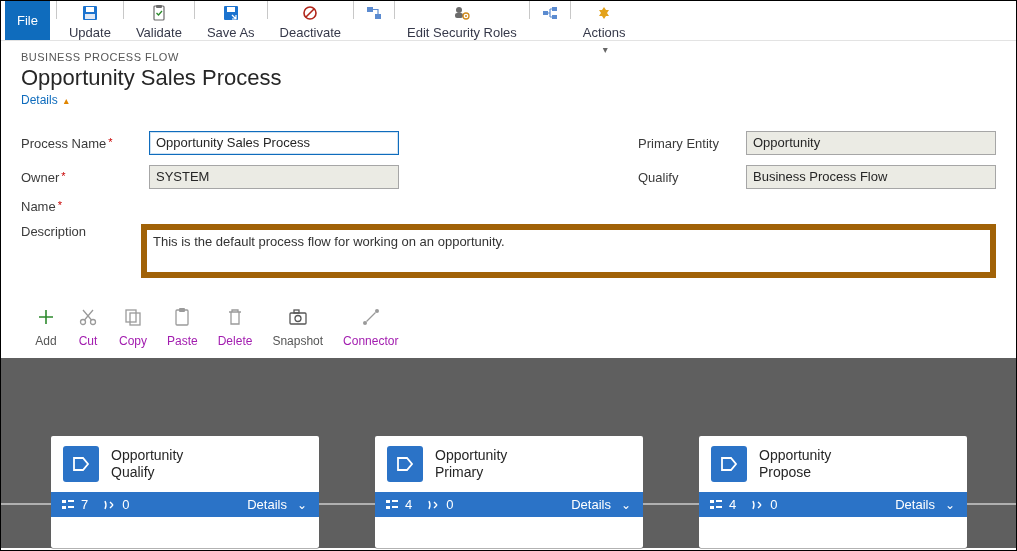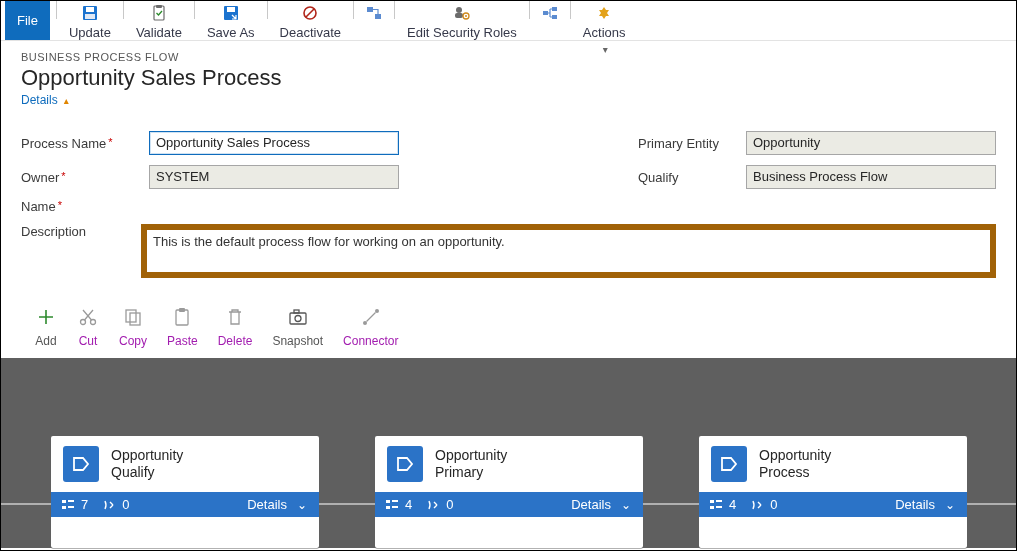--- a/index.html
+++ b/index.html
@@ -420,21 +420,21 @@
 
   <div class="stage">
     <div class="stage-top">
       <div class="stage-ico">
         <svg width="22" height="22">
             <path d="M4 5 h9 l5 6 l-5 6 h-9 z" fill="none" stroke="#fff" stroke-width="1.8"></path>
           </svg>
       </div>
       <div class="stage-name">
         <div>Opportunity</div>
-        <div>Process</div>
+        <div>Propose</div>
       </div>
     </div>
     <div class="stage-bar">
       <div class="stage-bar-left">
         <div class="chip">
           <svg width="14" height="14">
               <rect x="1" y="2" width="4" height="3" fill="#fff"></rect>
               <rect x="1" y="8" width="4" height="3" fill="#fff"></rect>
               <rect x="7" y="2" width="6" height="2" fill="#fff"></rect>
               <rect x="7" y="8" width="6" height="2" fill="#fff"></rect>

